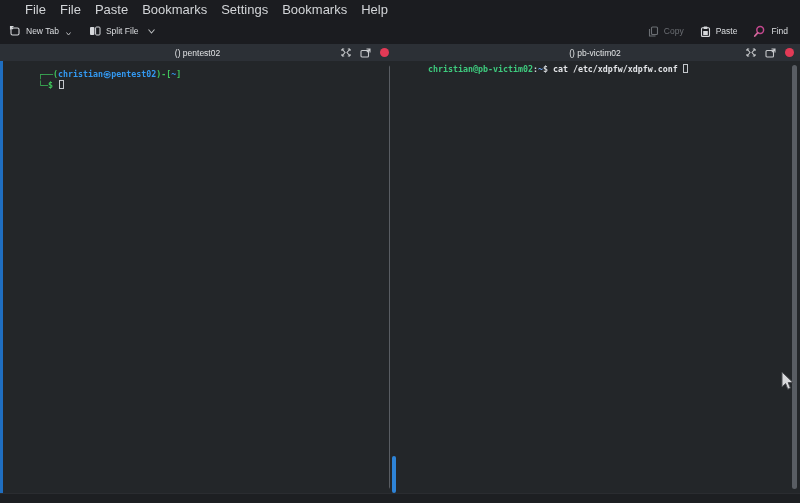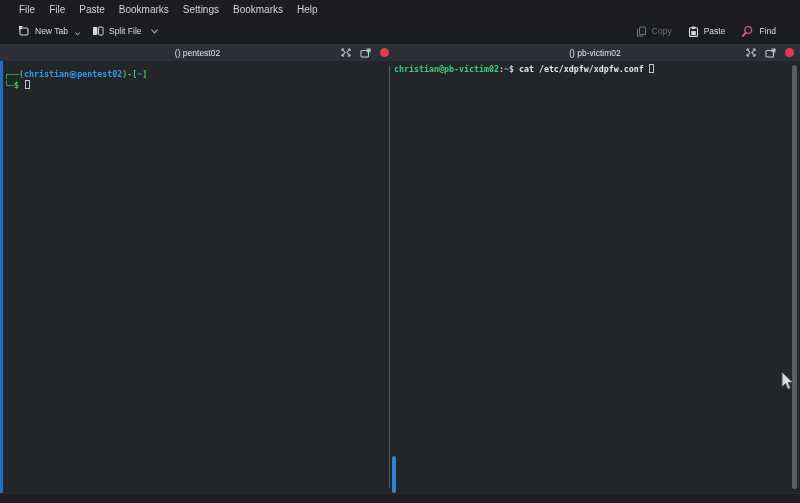--- a/index.html
+++ b/index.html
@@ -2,49 +2,49 @@
 <html><head>
 <meta charset="utf-8">
 <style>
   * { margin:0; padding:0; box-sizing:border-box; }
   html,body { width:800px; height:503px; overflow:hidden; background:#151619; }
   .window { position:absolute; top:0; left:0; width:800px; height:503px;
             font-family:"Liberation Sans", sans-serif; background:#1b1c20; }
 
   
   .menubar { position:absolute; top:0; left:0; right:0; height:18px;
-             display:flex; align-items:center; gap:14px; padding-left:19px;
-             background:#1b1c20; color:#d3d5d8; font-size:10px; }
+             display:flex; align-items:center; gap:14px; padding-left:25px;
+             background:#1b1c20; color:#d3d5d8; font-size:13px; }
   .menu-item { cursor:default; white-space:nowrap; }
 
   
   .toolbar { position:absolute; top:18px; left:0; right:0; height:26px;
              background:#1b1c20; display:flex; align-items:center;
              color:#dddfe2; font-size:8.5px; }
-  .tb-left { display:flex; align-items:center; gap:12px; padding-left:18px; }
-  .tb-right { margin-left:auto; display:flex; align-items:center; gap:16px; padding-right:24px; }
+  .tb-left { display:flex; align-items:center; gap:18px; padding-left:9px; }
+  .tb-right { margin-left:auto; display:flex; align-items:center; gap:16px; padding-right:12px; }
   .tb-btn { display:flex; align-items:center; gap:5px; white-space:nowrap; }
   .tb-btn.disabled { color:#6b6e73; }
   .ticon { display:inline-block; }
   .mini-chevron { margin-left:2px; margin-top:6px; }
 
   
   .pane { position:absolute; top:44px; bottom:10px; }
   .pane-left  { left:0;   width:397px; border-right:2px solid #fca5a5; }
   .pane-right { left:390px; right:0; }
   .pane-header { height:17px; background:#2c3036; display:flex; align-items:center;
                  color:#e2e4e6; font-size:8.5px; position:relative; }
   .pane-title { position:absolute; left:0; right:0; text-align:center; pointer-events:none; }
   .pane-hicons { margin-left:auto; display:flex; align-items:center; gap:9px;
                  padding-right:6px; position:relative; z-index:2; }
   .close-dot { width:9px; height:9px; border-radius:50%; background:#e23a56; }
 
   .term { position:absolute; top:17px; left:0; right:0; bottom:0; background:#232629;
           font-family:"DejaVu Sans Mono", monospace; font-size:8.3px; line-height:10.5px;
-          color:#cfd2d6; overflow:hidden; }
+          color:#cfd2d6; overflow:hidden;padding-left:34px; }
   .tline { white-space:pre; font-weight:bold; }
   .pad-left  { padding:8px 0 0 4px; }
   .pad-right { padding:3px 0 0 4px; }
 
   .g   { color:#3fc55b; }           
   .b   { color:#3399f2; }           
   .hg  { color:#3ecb7e; }           
   .w   { color:#cfd2d6; }           
   .pb  { color:#6fa8f5; }           
   .cmd { color:#e4e6e9; }

